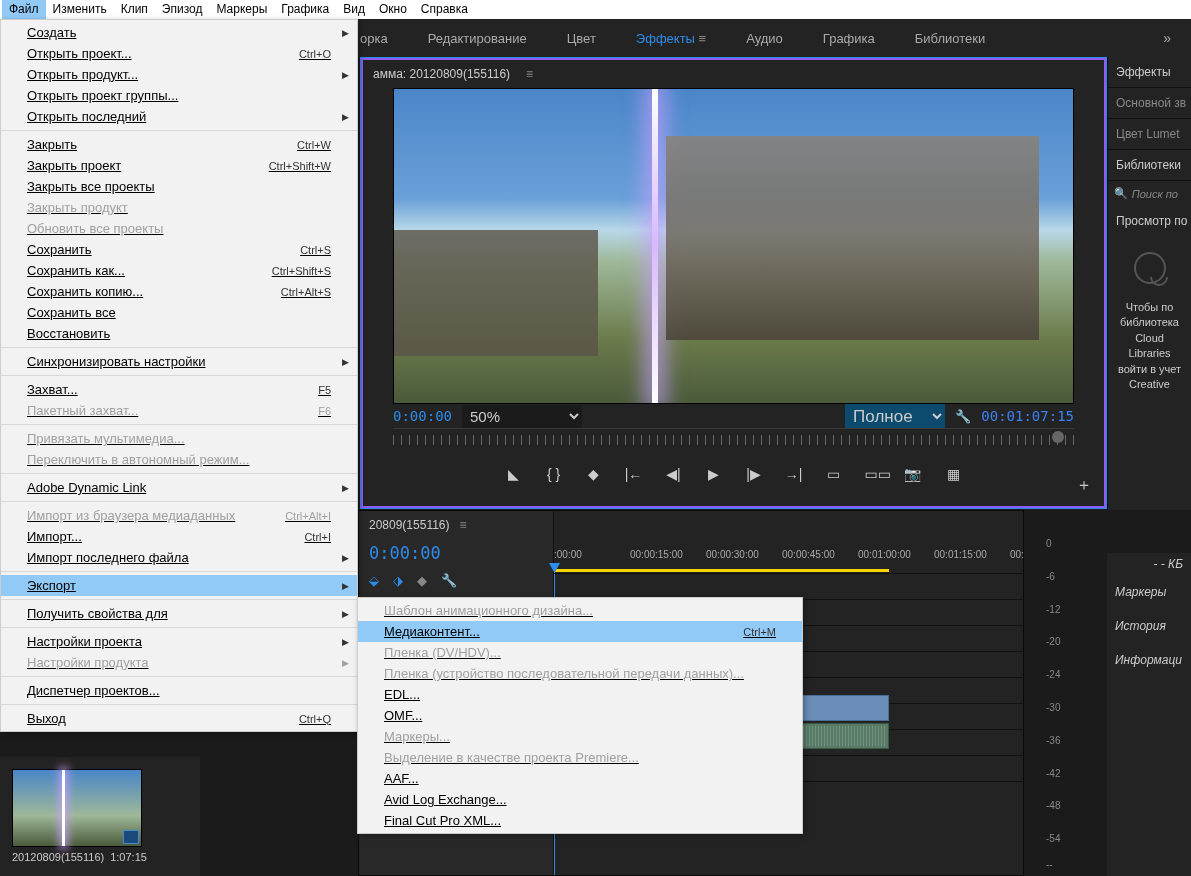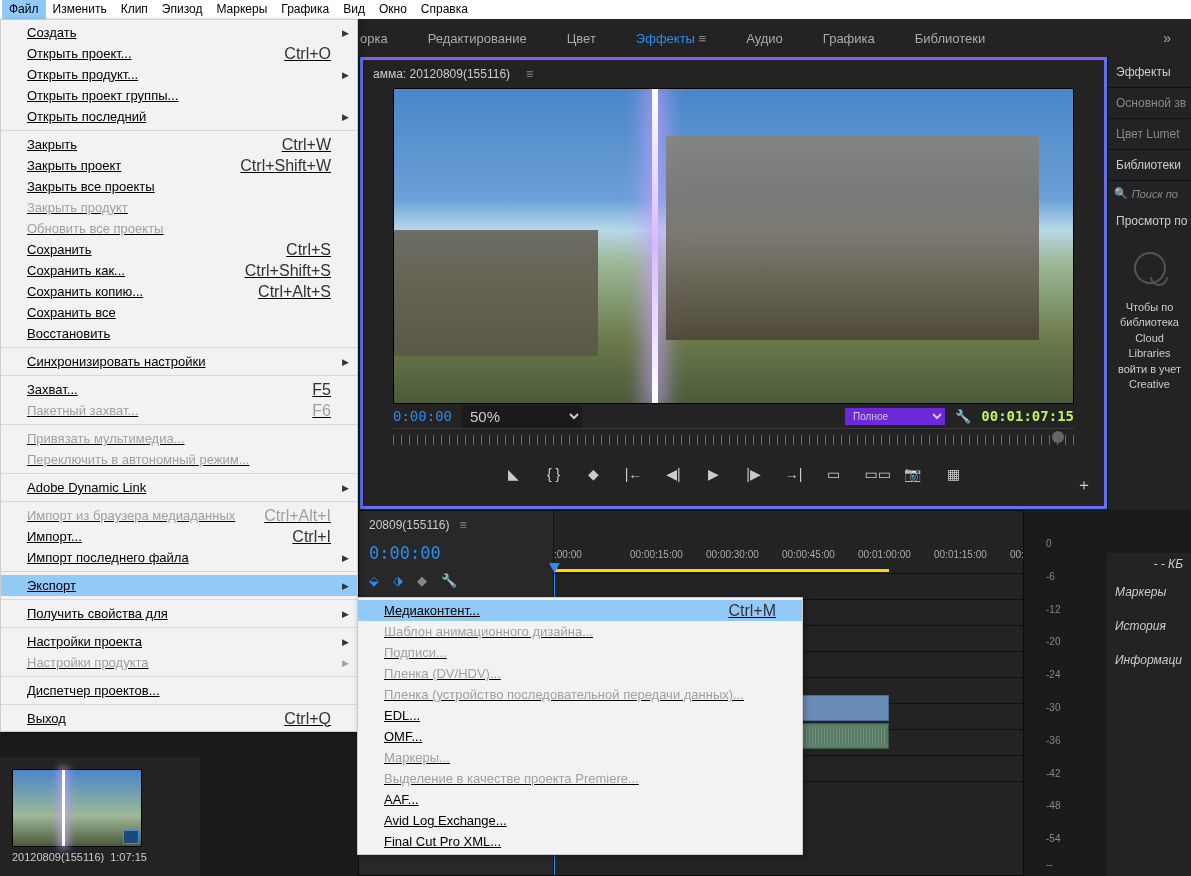--- a/index.html
+++ b/index.html
@@ -17,40 +17,40 @@
 .workspace-bar .ws-more { margin-left: auto; margin-right: 20px; color: #aaa; font-size: 14px; }
 
 
 .main { position: absolute; top: 57px; left: 0; right: 0; bottom: 0; display: flex; }
 
 
 .dropdown { position: absolute; background: #f2f2f2; border: 1px solid #ccc; box-shadow: 2px 2px 6px rgba(0,0,0,.3); color: #000; min-width: 340px; padding: 2px 0; font-size: 13px; z-index: 100; text-decoration: underline; }
 .dropdown .dd-item { padding: 3px 26px 3px 26px; display: flex; justify-content: space-between; align-items: center; height: 21px; cursor: default; position: relative; }
 .dropdown .dd-item.disabled { color: #a0a0a0; }
 .dropdown .dd-item.highlight { background: #91c9f7; }
-.dropdown .dd-item .shortcut { color: #333; font-size: 16px; }
+.dropdown .dd-item .shortcut { color: #333; font-size: 11px; }
 .dropdown .dd-item.disabled .shortcut { color: #a0a0a0; }
 .dropdown .dd-sep { border-top: 1px solid #d8d8d8; margin: 3px 0; }
 .dropdown .dd-item .arrow { position: absolute; right: 8px; font-size: 9px; color: #333; }
 .dropdown .dd-item.disabled .arrow { color: #a0a0a0; }
 
 
 .program-panel { position: absolute; left: 360px; right: 84px; top: 0; height: 452px; background: #232323; border: 3px solid #8b5cf6; }
 .program-panel.focused { outline: 1px solid #2d8ceb; outline-offset: -1px; }
 .panel-tabbar { height: 28px; display: flex; align-items: center; padding: 0 10px; color: #ccc; font-size: 12px; gap: 8px; }
 .panel-tabbar .burger { margin-left: 8px; color: #888; }
 .video-canvas { margin: 0 30px; height: 316px; background: linear-gradient(180deg,#4a86c8 0%,#6ba0d8 35%,#b8d8e8 45%,#9eb898 55%,#6a7a4a 80%,#4a5a3a 100%); position: relative; border: 1px solid #000; overflow: hidden; }
 .video-canvas::before { content:""; position:absolute; left:38%; top:0; bottom:0; width:6px; background: linear-gradient(180deg,#fff,#d8b8ff,#fff); box-shadow:0 0 20px 8px rgba(200,160,255,.7); }
 .video-canvas .bldg { position:absolute; right:5%; top:15%; width:55%; height:65%; background: linear-gradient(180deg,#8a8278 0,#6a6258 60%,#4a4238 100%); opacity:.85; }
 .video-canvas .bldg2 { position:absolute; left:0; top:45%; width:30%; height:40%; background:#5a5248; opacity:.8; }
 .transport-info { display: flex; align-items: center; padding: 0 30px; height: 24px; gap: 10px; }
 .tc { color: #2d8ceb; font-family: monospace; font-size: 14px; }
-.tc.right { margin-left: auto; color: #bef264; font-weight: bold; }
+.tc.right { margin-left: auto; color: #3b82f6; }
 .zoom-select { background: #1b1b1b; color: #ccc; border: none; padding: 2px 4px; font-size: 15px; width: 120px; }
-.full-select { background: #6d28d9; color: #ccc; border: none; padding: 2px 4px; font-size: 10px; width: 100px; }
+.full-select { background: #0c4a6e; color: #ccc; border: none; padding: 2px 4px; font-size: 17px; width: 100px; }
 .wrench { color: #999; font-size: 13px; }
 .scrub-bar { height: 28px; margin: 0 30px; border-top: 1px solid #3a3a3a; position: relative; }
 .scrub-bar .ticks { position:absolute; left:0; right:0; top:6px; height:10px; background: repeating-linear-gradient(90deg,#666 0,#666 1px,transparent 1px,transparent 8px); }
 .scrub-handle { position:absolute; right:10px; top:2px; width:12px; height:12px; background:#666; border-radius:50%; }
 .transport-btns { display:flex; justify-content:center; align-items:center; gap: 22px; height: 36px; color:#ccc; font-size: 14px; }
 .transport-btns .btn { width:18px; text-align:center; }
 .plus-btn { position:absolute; right:12px; bottom:10px; color:#ccc; font-size:16px; }
 
 
 .timeline-panel { position: absolute; left: 358px; right: 84px; top: 453px; bottom: 0; background: #232323; border: 1px solid #0a0a0a; }
@@ -241,29 +241,26 @@
       <span>Диспетчер проектов...</span>
     </div>
     <div class="dd-sep"></div>
     <div class="dd-item">
       <span>Выход</span>
       <span class="shortcut">Ctrl+Q</span>
     </div>
   </div>
 
 <div class="dropdown" id="export-dd" style="left:357px; top:597px; width:446px;">
+    <div class="dd-item disabled">
+      <span>Шаблон анимационного дизайна...</span>
+    </div>
     <div class="dd-item highlight">
       <span>Медиаконтент...</span>
       <span class="shortcut">Ctrl+M</span>
-    </div>
-    <div class="dd-item disabled">
-      <span>Шаблон анимационного дизайна...</span>
-    </div>
-    <div class="dd-item disabled">
-      <span>Подписи...</span>
     </div>
     <div class="dd-item disabled">
       <span>Пленка (DV/HDV)...</span>
     </div>
     <div class="dd-item disabled">
       <span>Пленка (устройство последовательной передачи данных)...</span>
     </div>
     <div class="dd-item">
       <span>EDL...</span>
     </div>

